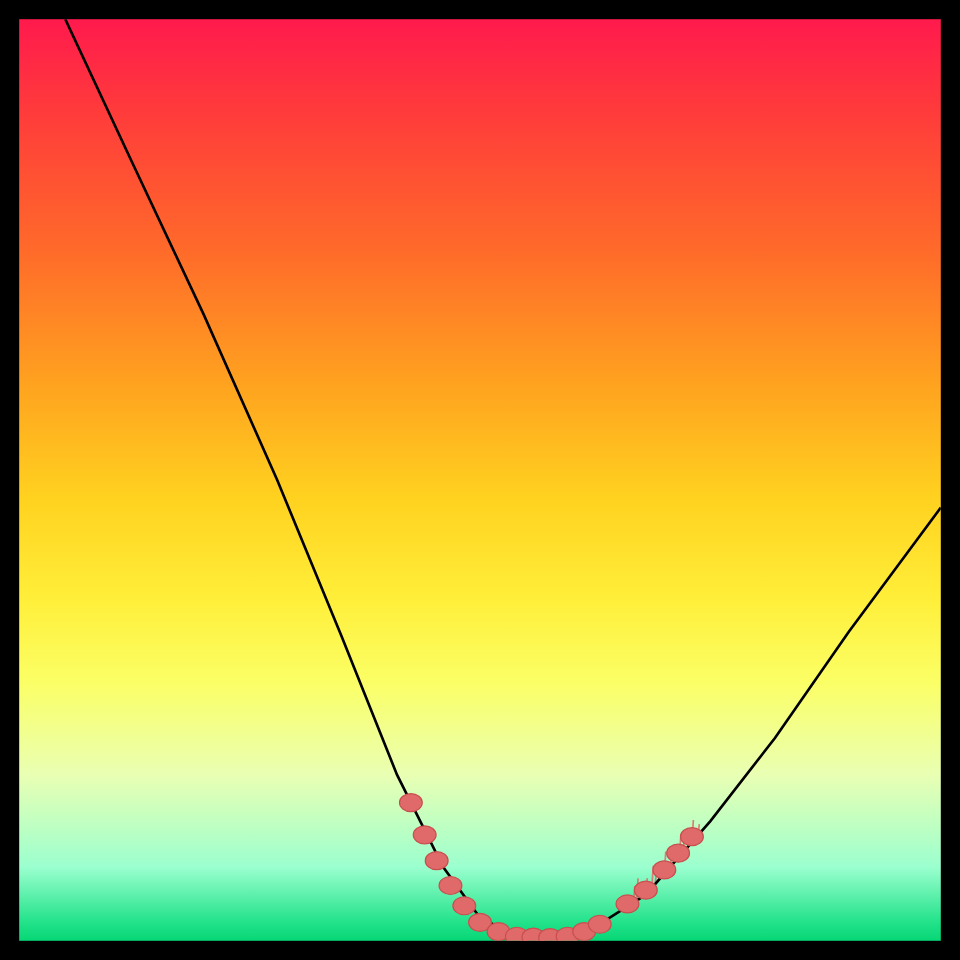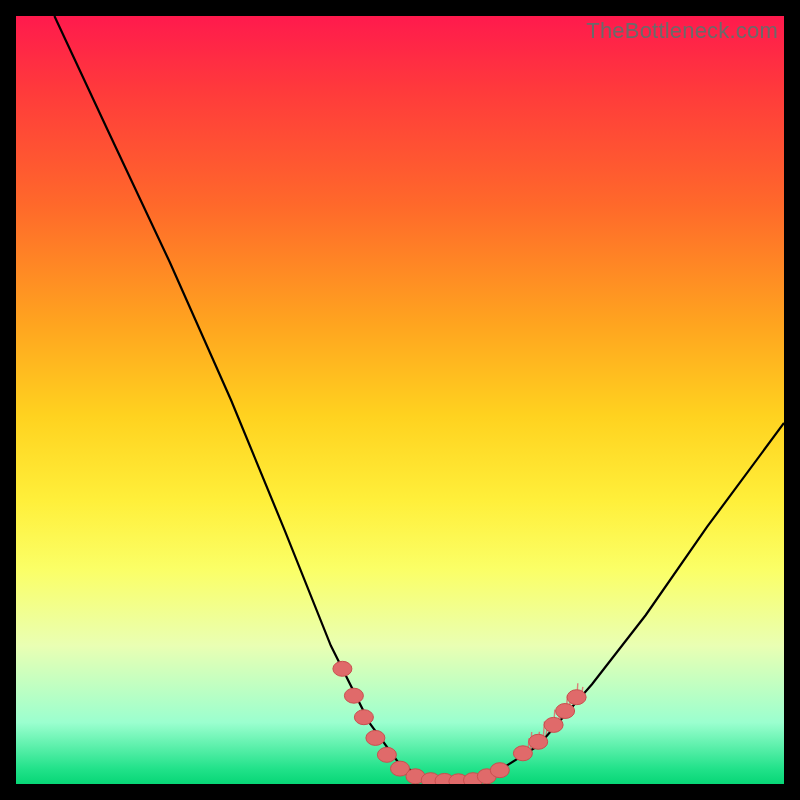--- a/index.html
+++ b/index.html
@@ -56,21 +56,20 @@
     width: 768px;
     height: 768px;
   }
 </style>
 </head>
 <body>
 
 <div class="frame">
   <div class="plot-area">
 
-    <div class="watermark">TheBottleneck.com</div>
 
     <svg class="curve" viewBox="0 0 768 768" preserveAspectRatio="none">
       <g id="hatch-group">
           <line x1="506.9" y1="739.3" x2="508.0" y2="730.1" stroke="#e06a6a" stroke-width="1.4" opacity="0.85"></line>
           <line x1="511.9" y1="736.2" x2="513.0" y2="722.3" stroke="#e06a6a" stroke-width="1.4" opacity="0.85"></line>
           <line x1="514.6" y1="734.5" x2="515.7" y2="716.0" stroke="#e06a6a" stroke-width="1.4" opacity="0.85"></line>
           <line x1="519.6" y1="731.3" x2="520.7" y2="722.1" stroke="#e06a6a" stroke-width="1.4" opacity="0.85"></line>
           <line x1="522.2" y1="729.6" x2="523.4" y2="715.8" stroke="#e06a6a" stroke-width="1.4" opacity="0.85"></line>
           <line x1="527.2" y1="723.9" x2="528.4" y2="705.5" stroke="#e06a6a" stroke-width="1.4" opacity="0.85"></line>
           <line x1="529.9" y1="720.8" x2="531.1" y2="711.6" stroke="#e06a6a" stroke-width="1.4" opacity="0.85"></line>

